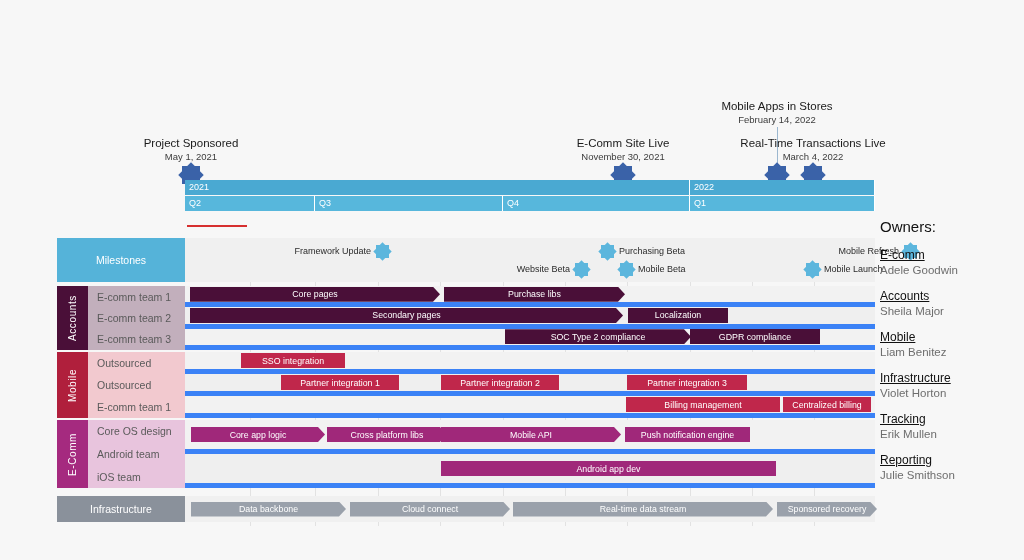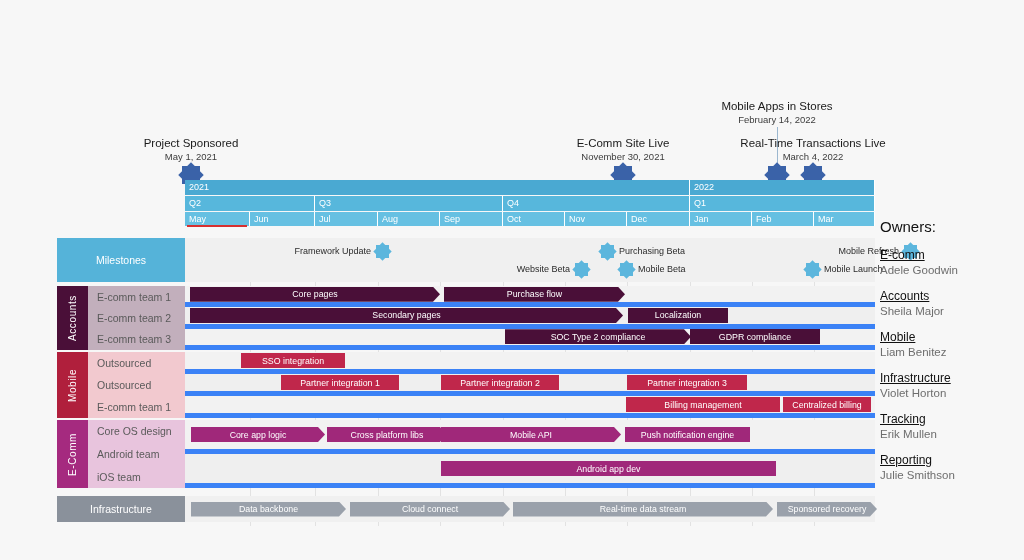--- a/index.html
+++ b/index.html
@@ -144,33 +144,20 @@
   <div id="tl">
       <div class="tl-row tl-r1">
         <div class="tl-cell" style="left: 0px; width: 505px;">2021</div>
         <div class="tl-cell" style="left: 505px; width: 185px;">2022</div>
       </div>
       <div class="tl-row tl-r2">
         <div class="tl-cell" style="left: 0px; width: 130px;">Q2</div>
         <div class="tl-cell" style="left: 130px; width: 188px;">Q3</div>
         <div class="tl-cell" style="left: 318px; width: 187px;">Q4</div>
         <div class="tl-cell" style="left: 505px; width: 185px;">Q1</div>
-      </div>
-      <div class="tl-row tl-r3">
-        <div class="tl-cell" style="left: 0px; width: 65px;">May</div>
-        <div class="tl-cell" style="left: 65px; width: 65px;">Jun</div>
-        <div class="tl-cell" style="left: 130px; width: 63px;">Jul</div>
-        <div class="tl-cell" style="left: 193px; width: 62px;">Aug</div>
-        <div class="tl-cell" style="left: 255px; width: 63px;">Sep</div>
-        <div class="tl-cell" style="left: 318px; width: 62px;">Oct</div>
-        <div class="tl-cell" style="left: 380px; width: 62px;">Nov</div>
-        <div class="tl-cell" style="left: 442px; width: 63px;">Dec</div>
-        <div class="tl-cell" style="left: 505px; width: 62px;">Jan</div>
-        <div class="tl-cell" style="left: 567px; width: 62px;">Feb</div>
-        <div class="tl-cell" style="left: 629px; width: 61px;">Mar</div>
       </div>
       <div class="today" style="left: 2px; width: 60px; background: rgb(214, 47, 47);"></div>
     </div>
   <div id="grid">
       <div class="vline" style="left: 193px;"></div>
       <div class="vline" style="left: 258px;"></div>
       <div class="vline" style="left: 321px;"></div>
       <div class="vline" style="left: 383px;"></div>
       <div class="vline" style="left: 446px;"></div>
       <div class="vline" style="left: 508px;"></div>
@@ -219,21 +206,21 @@
           <div class="row-label">E-comm team 1</div>
           <div class="row-label">E-comm team 2</div>
           <div class="row-label">E-comm team 3</div>
         </div>
         <div class="track-col">
           <div class="track">
             <div class="bar arrow" style="left: 5px; width: 250px; background: rgb(74, 15, 56); top: 50%; margin-top: -7.5px;">
               <span>Core pages</span>
             </div>
             <div class="bar arrow" style="left: 259px; width: 181px; background: rgb(74, 15, 56); top: 50%; margin-top: -7.5px;">
-              <span>Purchase flow</span>
+              <span>Purchase libs</span>
             </div>
           </div>
           <div class="track">
             <div class="bar arrow" style="left: 5px; width: 433px; background: rgb(74, 15, 56); top: 50%; margin-top: -7.5px;">
               <span>Secondary pages</span>
             </div>
             <div class="bar" style="left: 443px; width: 100px; background: rgb(74, 15, 56); top: 50%; margin-top: -7.5px;">
               <span>Localization</span>
             </div>
           </div>

